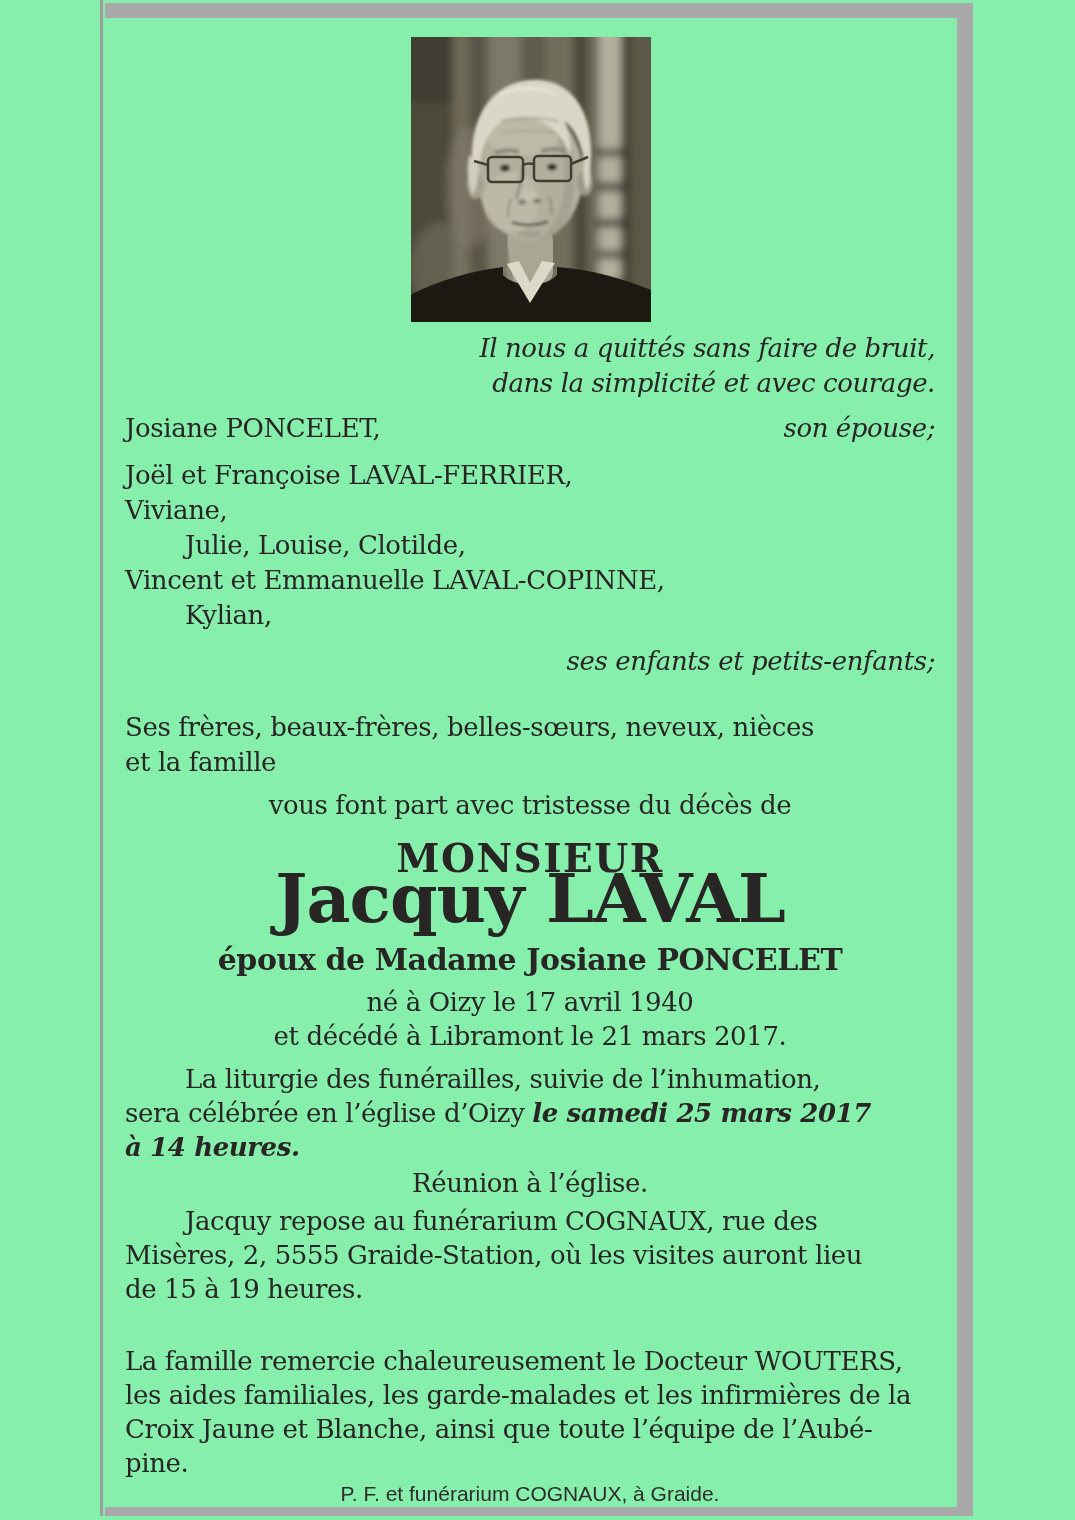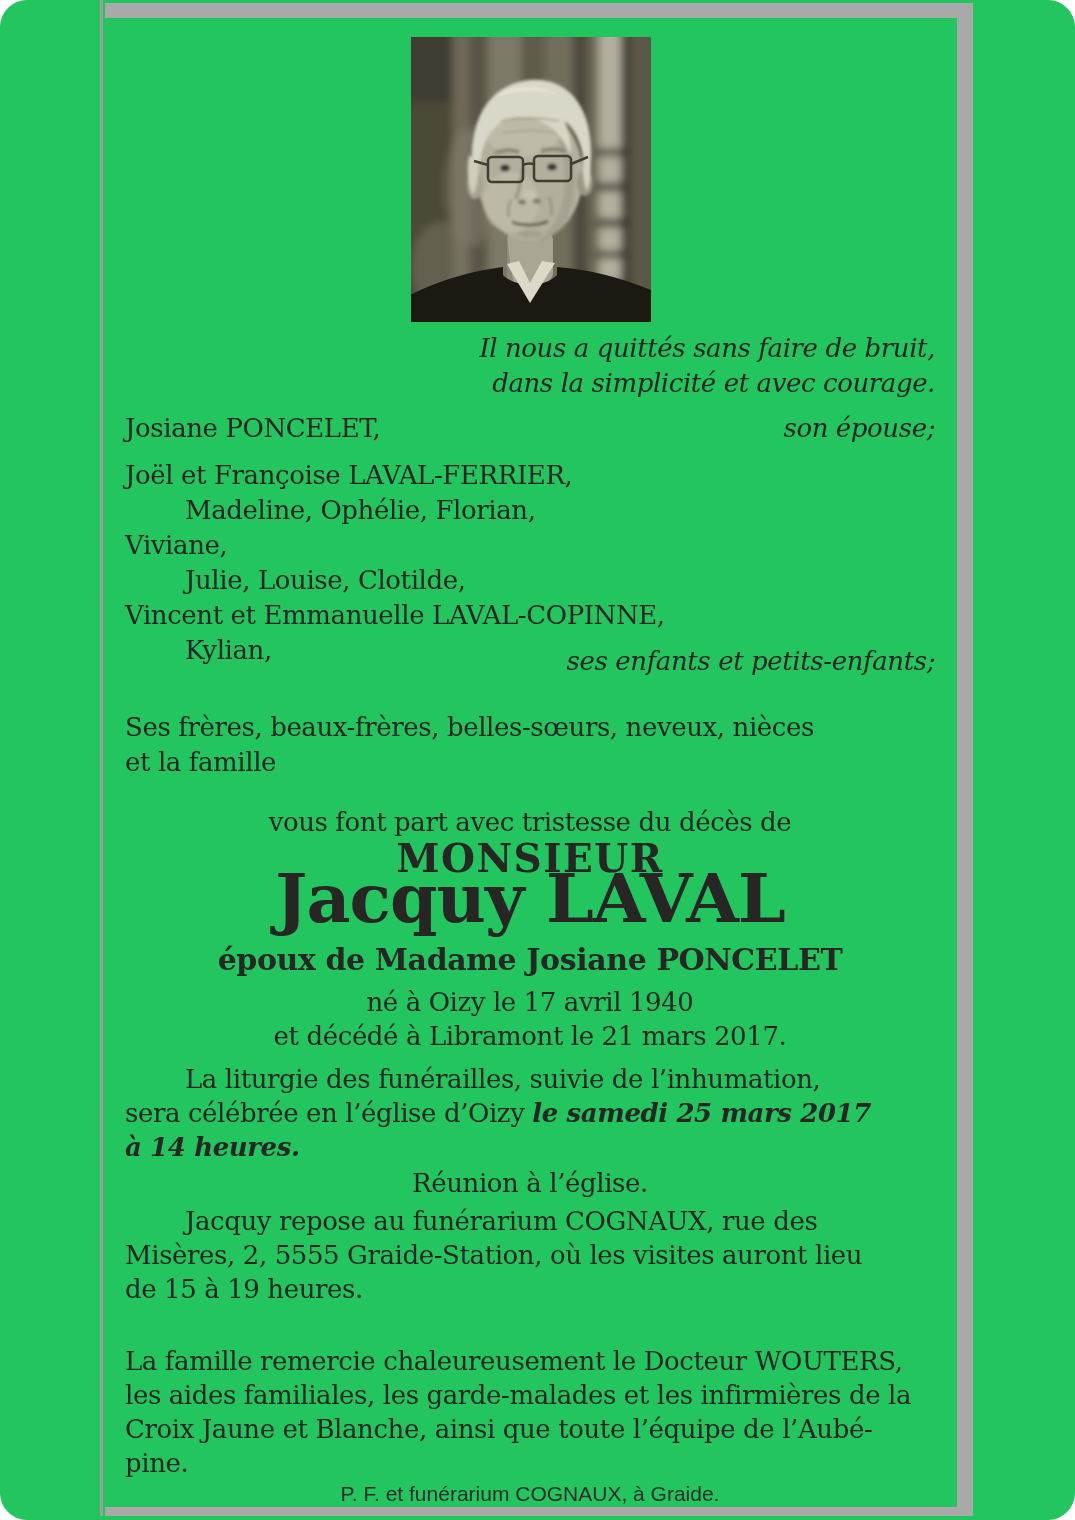--- a/index.html
+++ b/index.html
@@ -1,17 +1,17 @@
 <!DOCTYPE html>
 <html><head>
 <meta charset="utf-8">
 <style>
   html,body{margin:0;padding:0;background:#ffffff;}
-  .page{position:relative;width:1075px;height:1520px;background:#22c55e;overflow:hidden;
-        font-family:"DejaVu Serif", serif;color:#282525;border-radius:27px;}
+  .page{position:relative;width:1075px;height:1520px;background:#86efac;overflow:hidden;
+        font-family:"DejaVu Serif", serif;color:#282525;}
 
   
   .rule-left{position:absolute;left:100px;top:0;width:3px;height:1516px;background:#9e9e9e;}
   .bar-top{position:absolute;left:105px;top:3px;width:868px;height:15px;background:#a9a9a9;}
   .bar-right{position:absolute;left:957px;top:3px;width:16px;height:1513px;background:#a9a9a9;}
   .bar-bottom{position:absolute;left:105px;top:1507px;width:852px;height:9px;background:#a9a9a9;}
 
   
   .photo{position:absolute;left:411px;top:37px;width:240px;height:285px;display:block;}
 
@@ -23,21 +23,21 @@
   .b{font-weight:bold;font-style:italic;}
   .ind{padding-left:60px;}
   .tr{text-align:right;}
   .tc{text-align:center;}
 
   .epitaph{top:331px;}
   .spouse-row{top:411px;display:flex;justify-content:space-between;}
   .family{top:458px;}
   .children-caption{top:644px;}
   .relatives{top:710px;}
-  .announce{top:805px;}
+  .announce{top:788px;}
   .honorific{top:839px;font-weight:bold;font-size:39px;line-height:38px;letter-spacing:1.5px;}
   .deceased-name{top:860px;font-weight:bold;font-size:68px;line-height:76px;letter-spacing:-1px;white-space:nowrap;}
   .spouse-of{top:942px;font-weight:bold;font-size:30px;line-height:36px;letter-spacing:-0.4px;}
   .birth{top:985px;}
   .death{top:1019px;}
   .funeral{top:1062px;}
   .meeting{top:1166px;}
   .repose{top:1204px;}
   .thanks{top:1344px;}
   .footer{top:1481px;text-align:center;font-family:"Liberation Sans", sans-serif;
@@ -129,21 +129,20 @@
     <div class="ln italic" style="line-height:35px">dans la simplicité et avec courage.</div>
   </div>
 
   <div class="blk spouse-row">
     <span class="ln">Josiane PONCELET,</span>
     <span class="ln italic">son épouse;</span>
   </div>
 
   <div class="blk family lh35">
     <div class="ln">Joël et Françoise LAVAL-FERRIER,</div>
-    <div class="ln ind">Madeline, Ophélie, Florian,</div>
     <div class="ln">Viviane,</div>
     <div class="ln ind">Julie, Louise, Clotilde,</div>
     <div class="ln">Vincent et Emmanuelle LAVAL-COPINNE,</div>
     <div class="ln ind">Kylian,</div>
   </div>
 
   <div class="blk children-caption tr">
     <div class="ln italic">ses enfants et petits-enfants;</div>
   </div>
 

